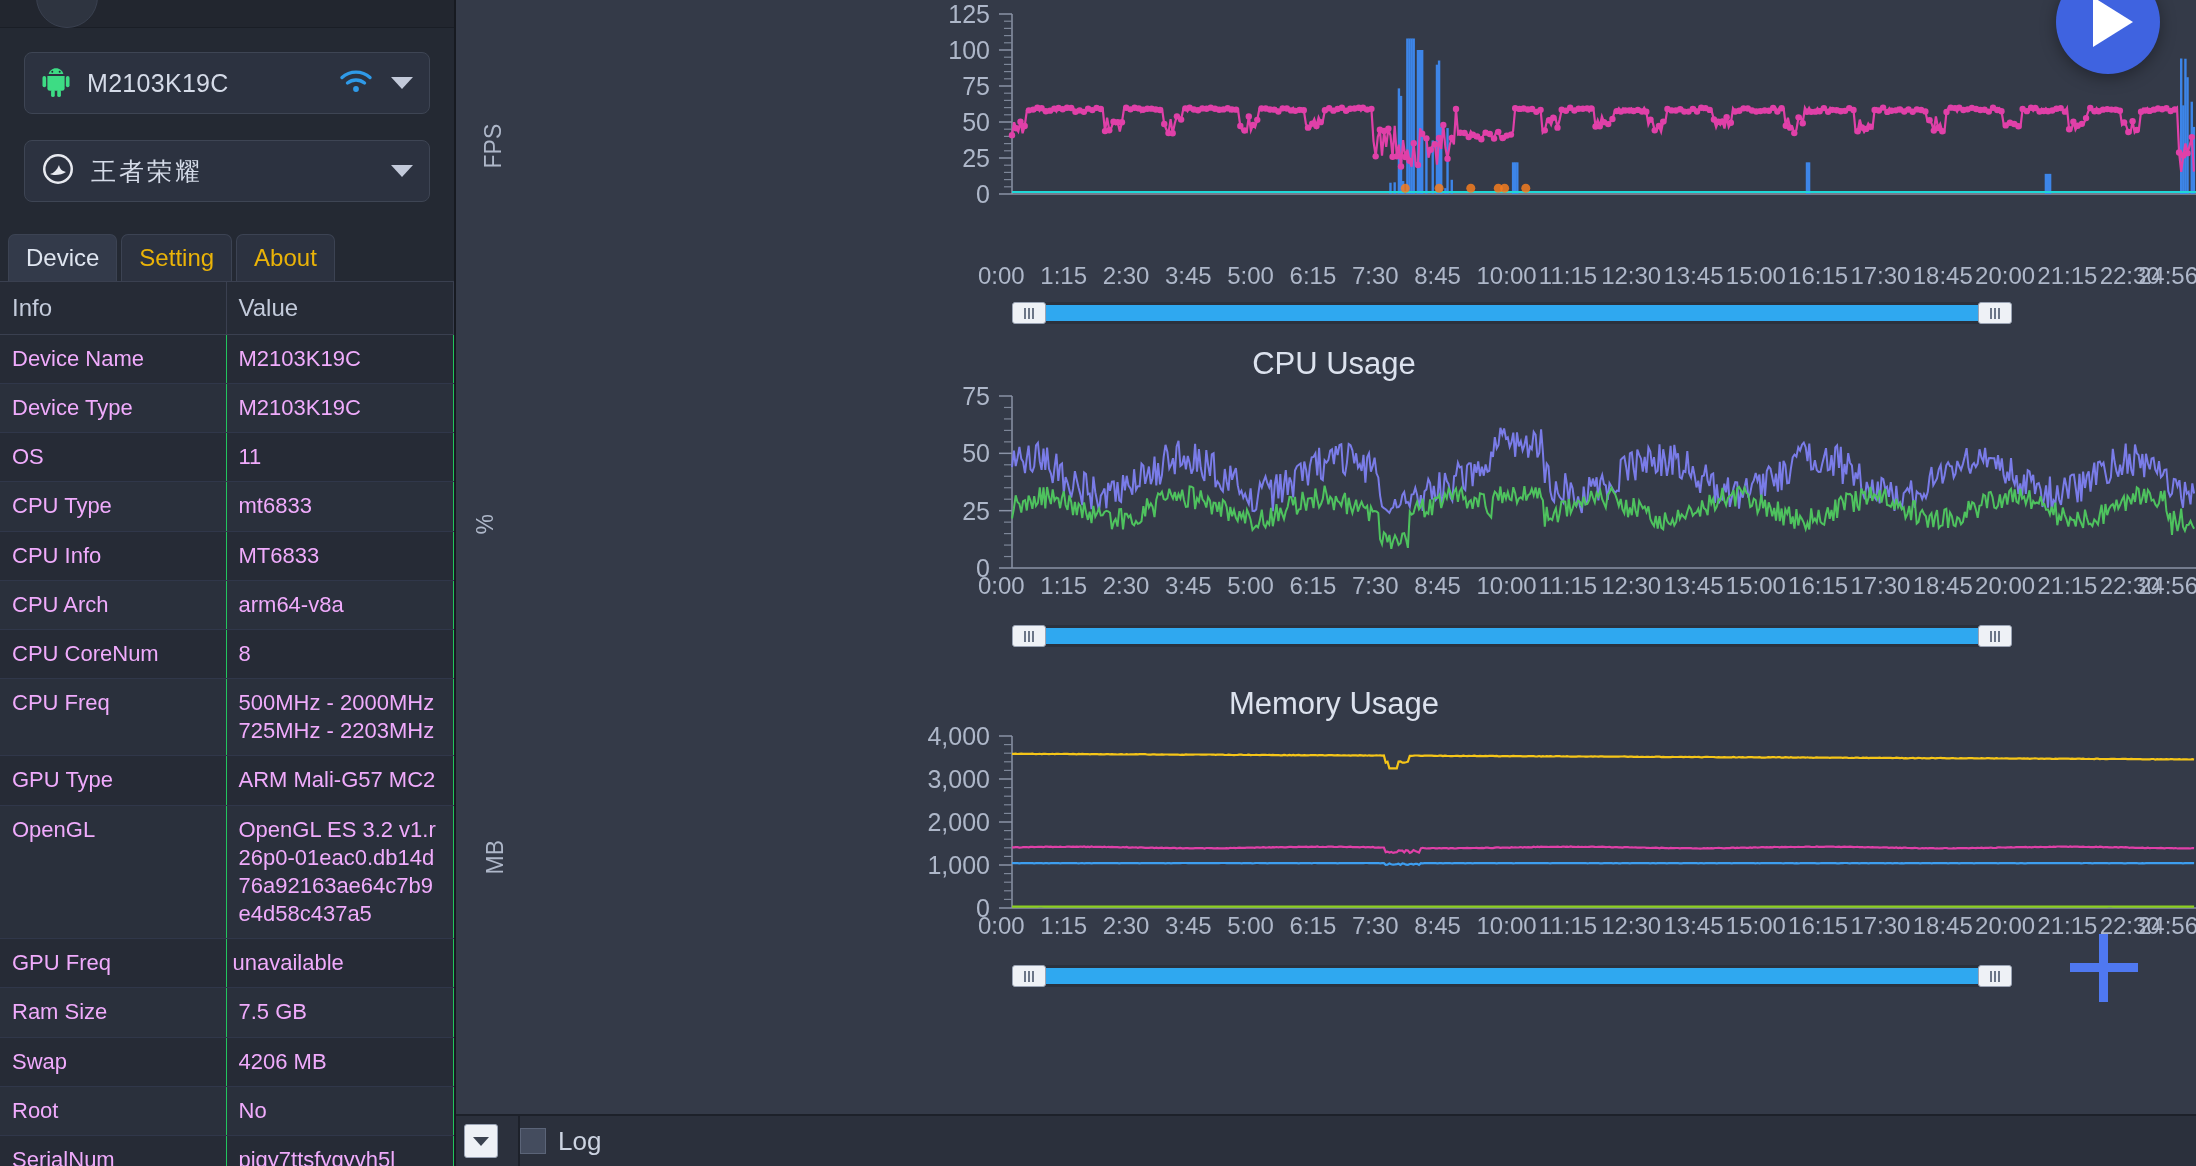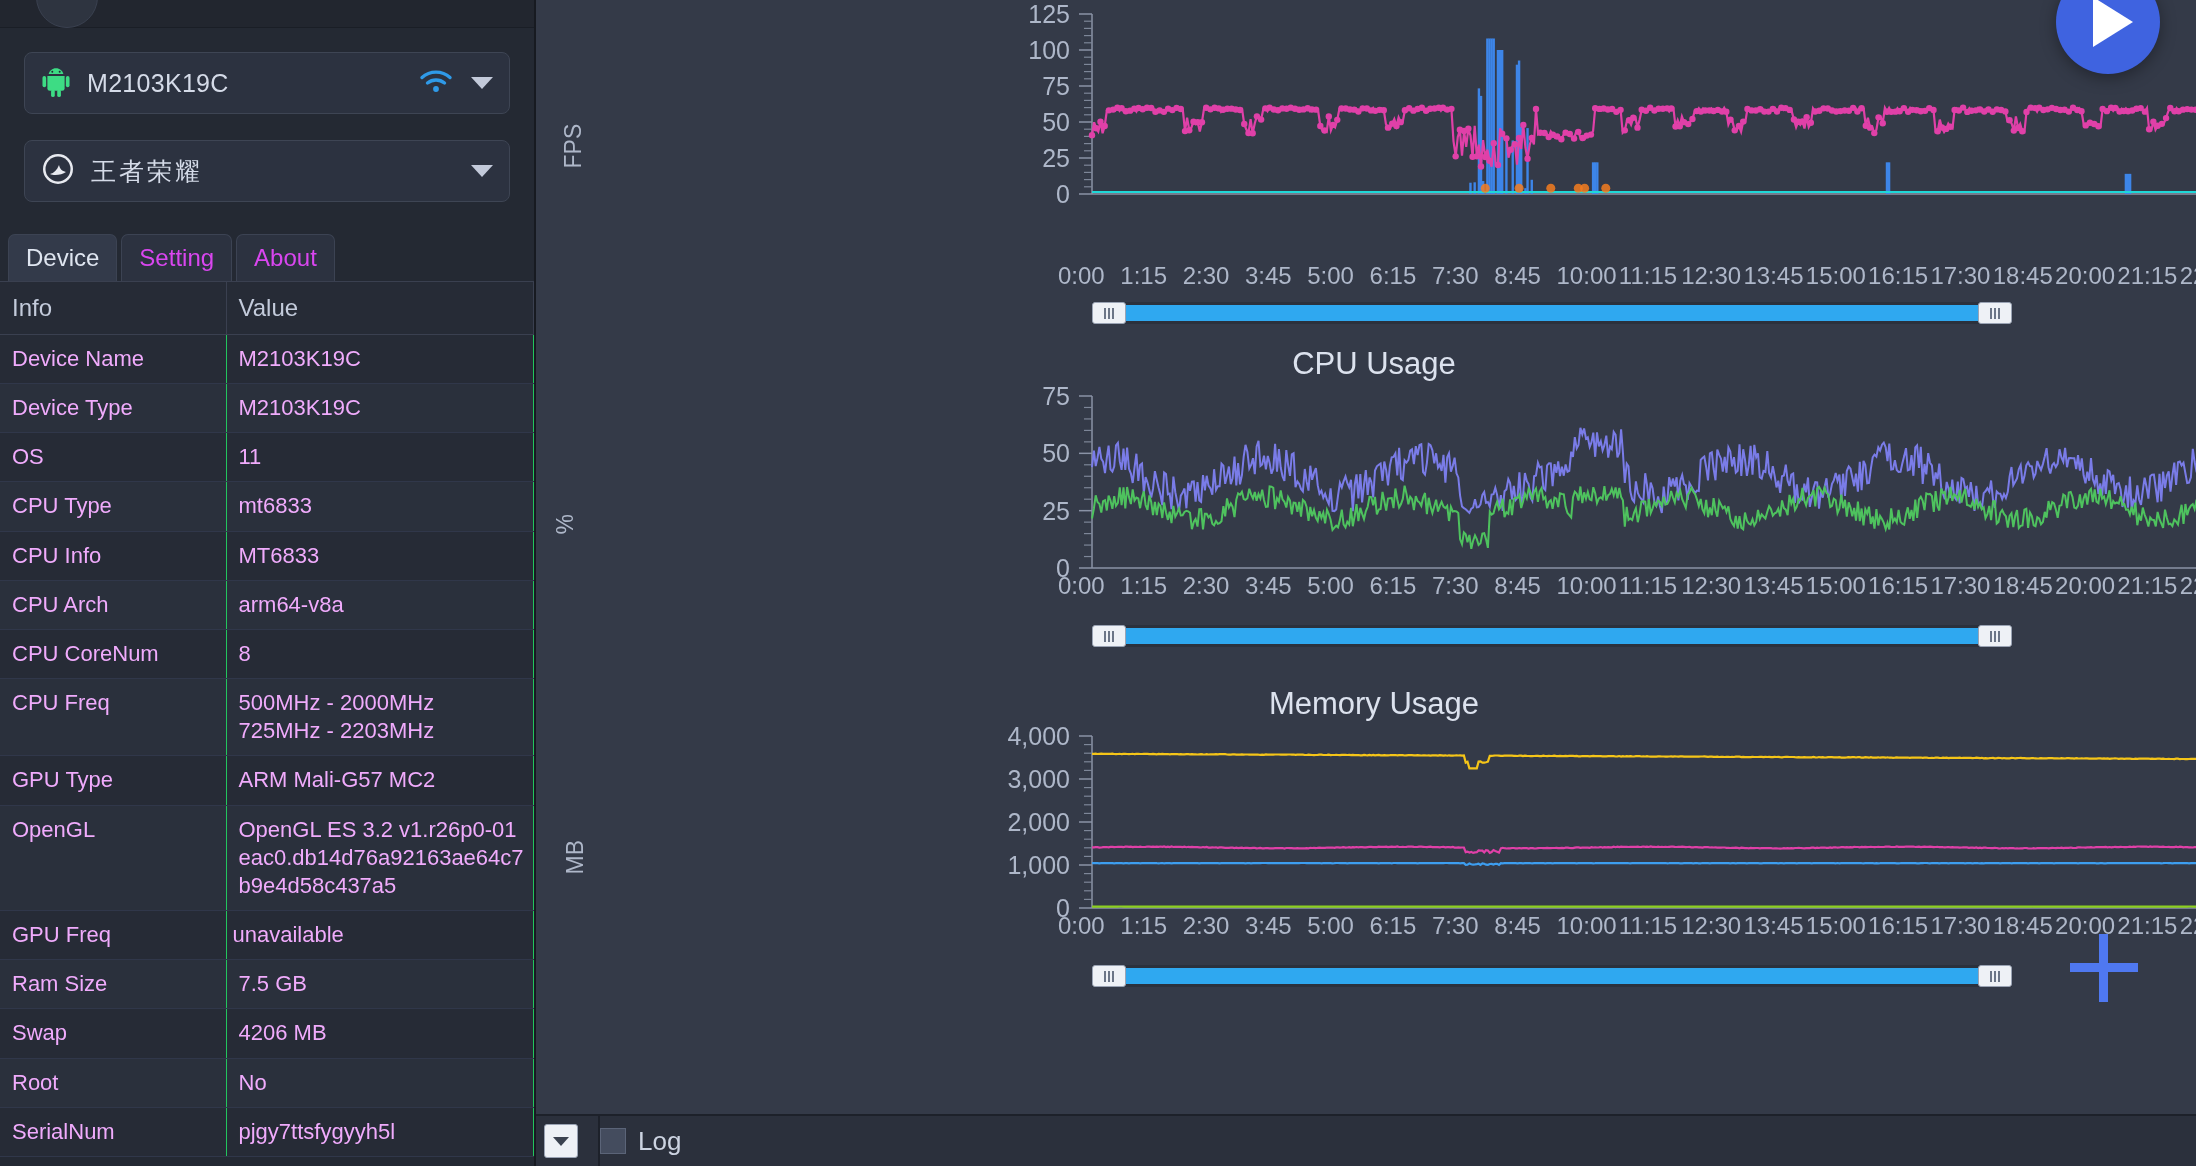--- a/index.html
+++ b/index.html
@@ -6,21 +6,21 @@
   html, body {
     width: 2196px; height: 1166px;
     background: #262b36;
     font-family: "Liberation Sans", sans-serif;
     overflow: hidden;
   }
   .app { position: relative; width: 2196px; height: 1166px; display: flex; }
 
   
   .sidebar {
-    width: 536px; height: 1166px;
+    width: 456px; height: 1166px;
     background: #242933;
     border-right: 2px solid #171a21;
     position: relative; flex: none;
     display: flex; flex-direction: column;
   }
   .sidebar-top {
     height: 28px; background: #22262f;
     border-bottom: 1px solid #1a1e26;
     position: relative;
   }
@@ -50,21 +50,21 @@
     border-left: 11px solid transparent;
     border-right: 11px solid transparent;
     border-top: 12px solid #c3cada;
   }
 
   
   .tabs { display: flex; align-items: flex-end; padding-left: 8px; gap: 4px; }
   .tab {
     background: #2c3240; border: 1px solid #3c4353; border-bottom: none;
     border-radius: 7px 7px 0 0;
-    color: #d946ef; font-size: 24px;
+    color: #eab308; font-size: 24px;
     padding: 9px 17px 9px 17px;
   }
   .tab.active { background: #333a4a; color: #dfe5f0; }
 
   
   .tbl { width: 100%; border-collapse: collapse; font-size: 22px; }
   .tbl th {
     background: #262b36; color: #c3cbdb; text-align: left;
     font-weight: normal; font-size: 24px;
     padding: 12px 0 12px 12px;

